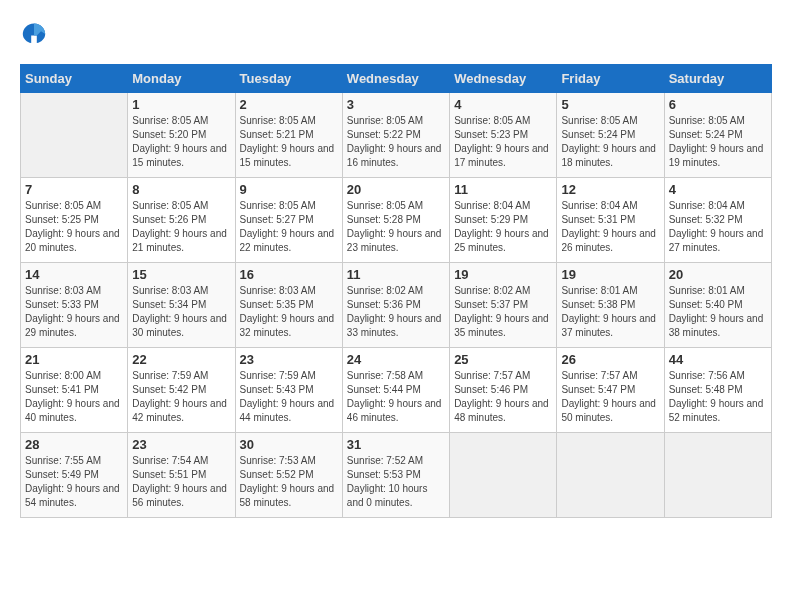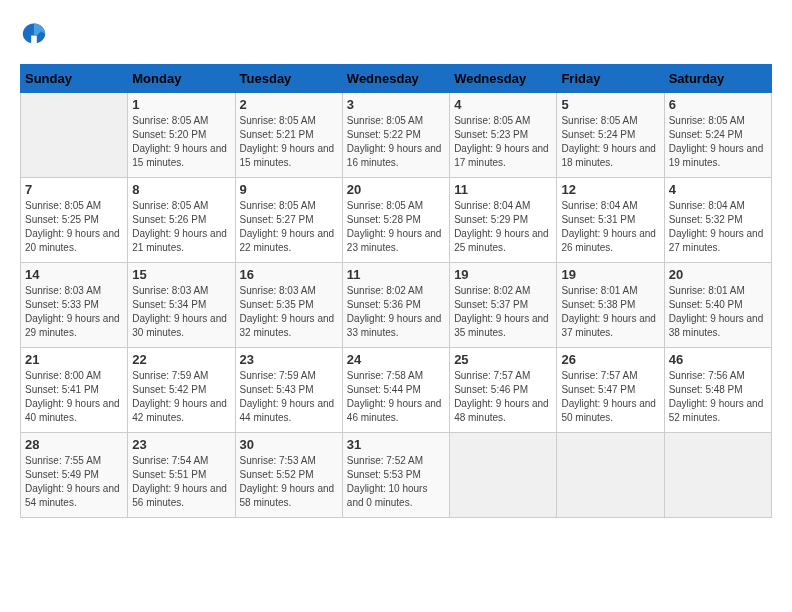--- a/index.html
+++ b/index.html
@@ -44,21 +44,21 @@
       font-size: 15px;
       color: #555;
     }
     table {
       width: 100%;
       border-collapse: collapse;
       table-layout: fixed;
     }
     thead th {
       background-color: #1a6fc4;
-      color: #000000;
+      color: #e5e5e5;
       font-size: 13px;
       font-weight: 600;
       padding: 6px 4px;
       text-align: left;
       border: 1px solid #1a6fc4;
       margin-left: 29px;
     }
     tbody td {
       border: 1px solid #ccc;
       vertical-align: top;
@@ -330,21 +330,21 @@
         </td>
         <td>
           <span class="day-num">26</span>
         <div class="cell-info">
           Sunrise: 7:57 AM<br>
           Sunset: 5:47 PM<br>
           Daylight: 9 hours and 50 minutes.
         </div>
         </td>
         <td>
-          <span class="day-num">46</span>
+          <span class="day-num">44</span>
         <div class="cell-info">
           Sunrise: 7:56 AM<br>
           Sunset: 5:48 PM<br>
           Daylight: 9 hours and 52 minutes.
         </div>
         </td>
       </tr>
       <tr>
         <td>
           <span class="day-num">28</span>

